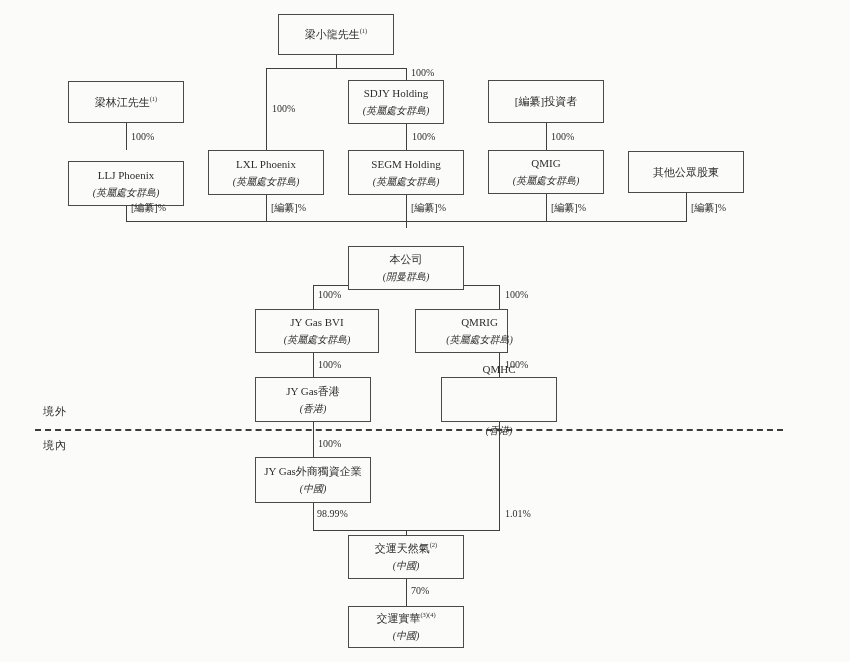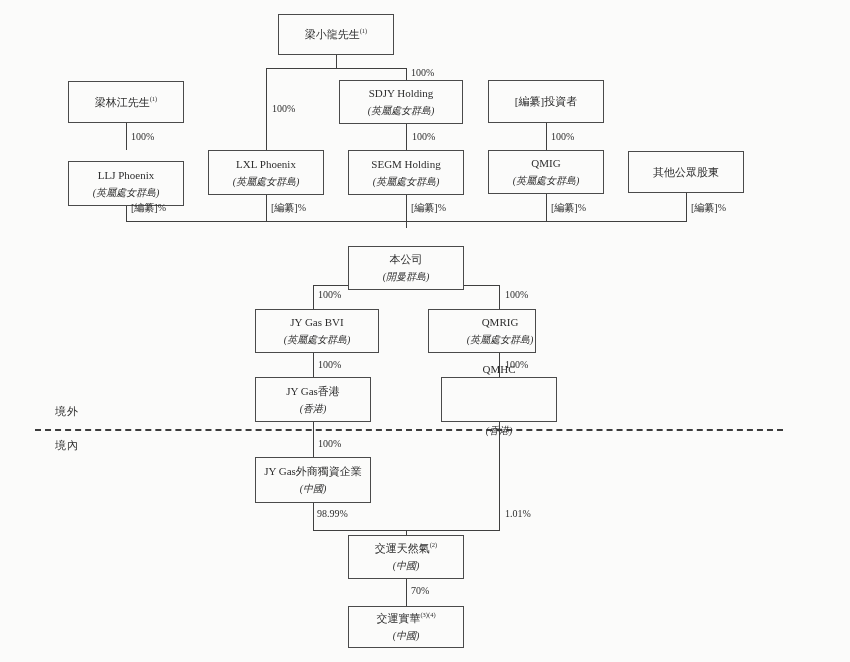--- a/index.html
+++ b/index.html
@@ -50,21 +50,20 @@
     font-size:10px;
     white-space:nowrap;
     z-index:3;
     background:transparent;
   }
   .region{
     position:absolute;
     font-size:11px;
     z-index:3;
     letter-spacing:1px;
-    margin-left:12px;
   }
 </style>
 </head>
 <body>
 
 <div id="canvas">
 
   <div class="vline" style="left:336px;top:55px;height:13px;"></div>
   <div class="hline" style="left:266px;top:68px;width:141px;"></div>
   <div class="vline" style="left:266px;top:68px;height:82px;"></div>
@@ -126,21 +125,21 @@
   <div class="pct" style="left:411px;top:585px;">70%</div>
 
   <div class="node" style="left:278px;top:14px;width:116px;height:41px;">
     <div class="nm"><span>梁小龍先生</span><sup>(1)</sup></div>
   </div>
 
   <div class="node" style="left:68px;top:81px;width:116px;height:42px;">
     <div class="nm"><span>梁林江先生</span><sup>(1)</sup></div>
   </div>
 
-  <div class="node" style="left:339px;top:80px;width:124px;height:44px;">
+  <div class="node" style="left:348px;top:80px;width:96px;height:44px;">
     <div class="nm">SDJY Holding</div>
     <div class="jur">(英屬處女群島)</div>
   </div>
 
   <div class="node" style="left:488px;top:80px;width:116px;height:43px;">
     <div class="nm">[編纂]投資者</div>
   </div>
 
   <div class="node" style="left:68px;top:150px;width:116px;height:45px;margin-top:11px;">
     <div class="nm">LLJ Phoenix</div>
@@ -169,21 +168,21 @@
   <div class="node" style="left:348px;top:228px;width:116px;height:44px;margin-top:18px;">
     <div class="nm">本公司</div>
     <div class="jur">(開曼群島)</div>
   </div>
 
   <div class="node" style="left:255px;top:309px;width:124px;height:44px;">
     <div class="nm">JY Gas BVI</div>
     <div class="jur">(英屬處女群島)</div>
   </div>
 
-  <div class="node" style="left:428px;top:309px;width:108px;height:44px;padding-left:36px;">
+  <div class="node" style="left:415px;top:309px;width:93px;height:44px;padding-left:36px;">
     <div class="nm">QMRIG</div>
     <div class="jur">(英屬處女群島)</div>
   </div>
 
   <div class="node" style="left:255px;top:377px;width:116px;height:45px;">
     <div class="nm">JY Gas香港</div>
     <div class="jur">(香港)</div>
   </div>
 
   <div class="node" style="left:441px;top:377px;width:116px;height:45px;gap:44px;">

